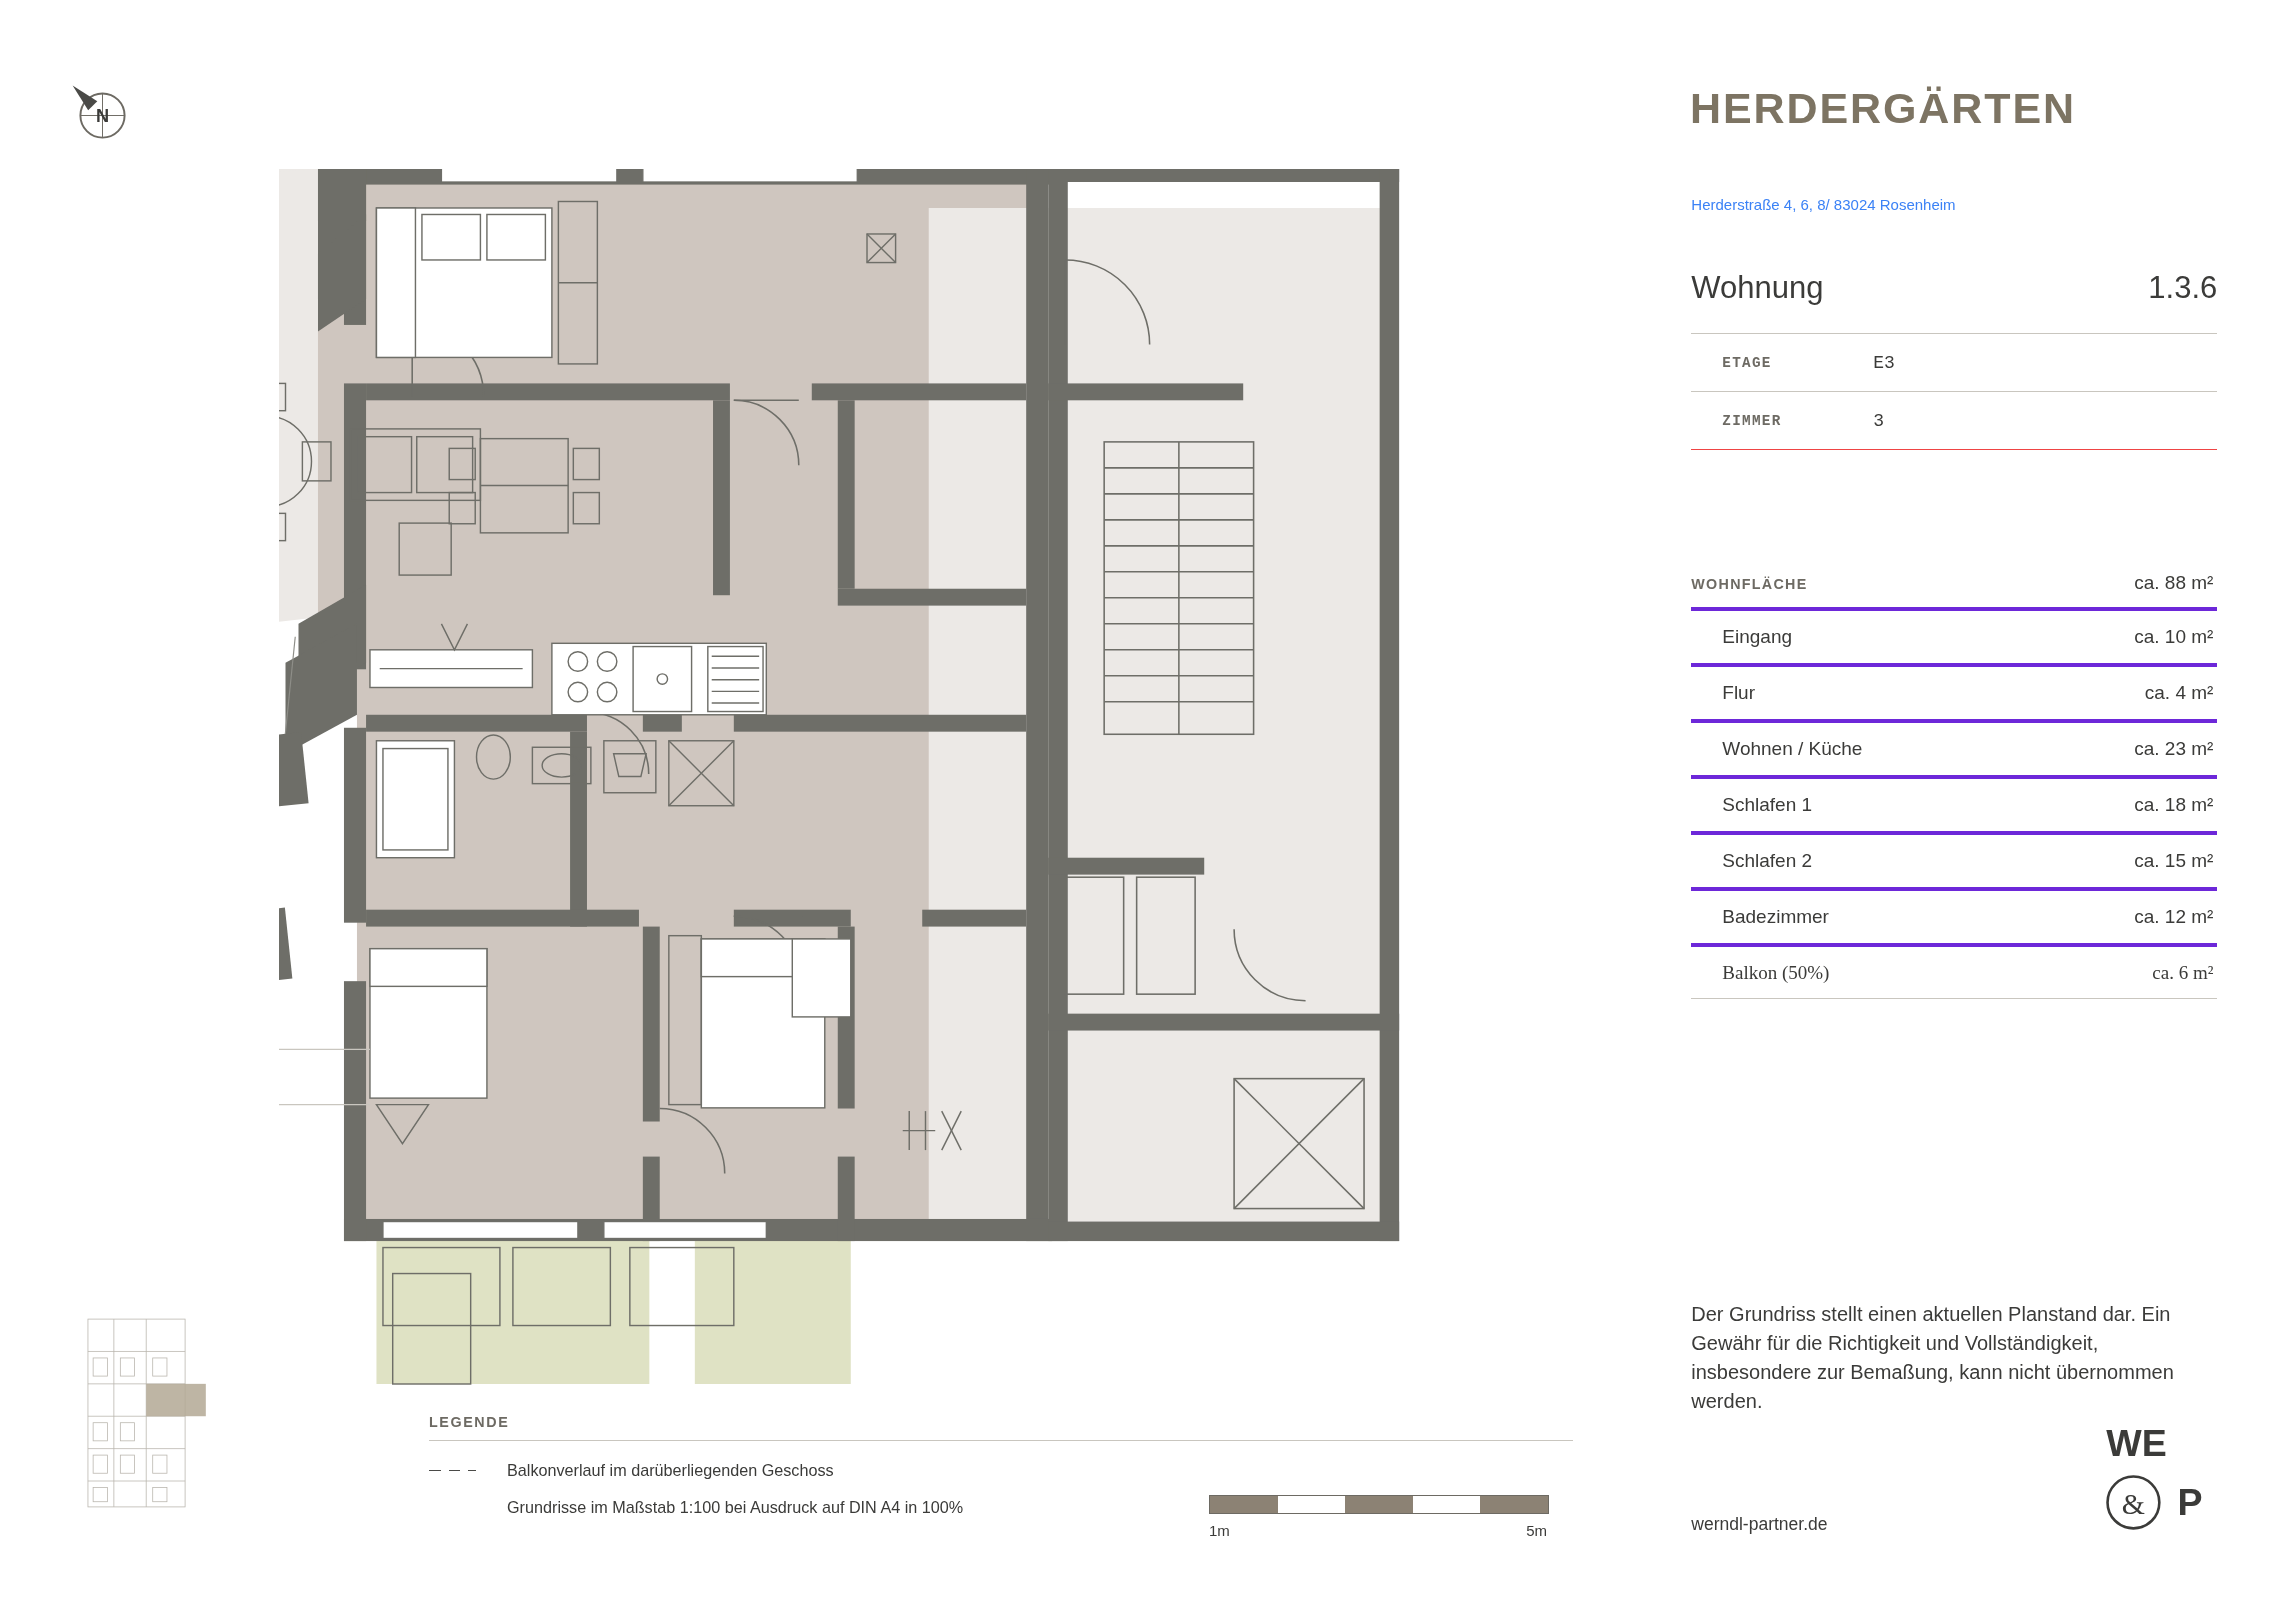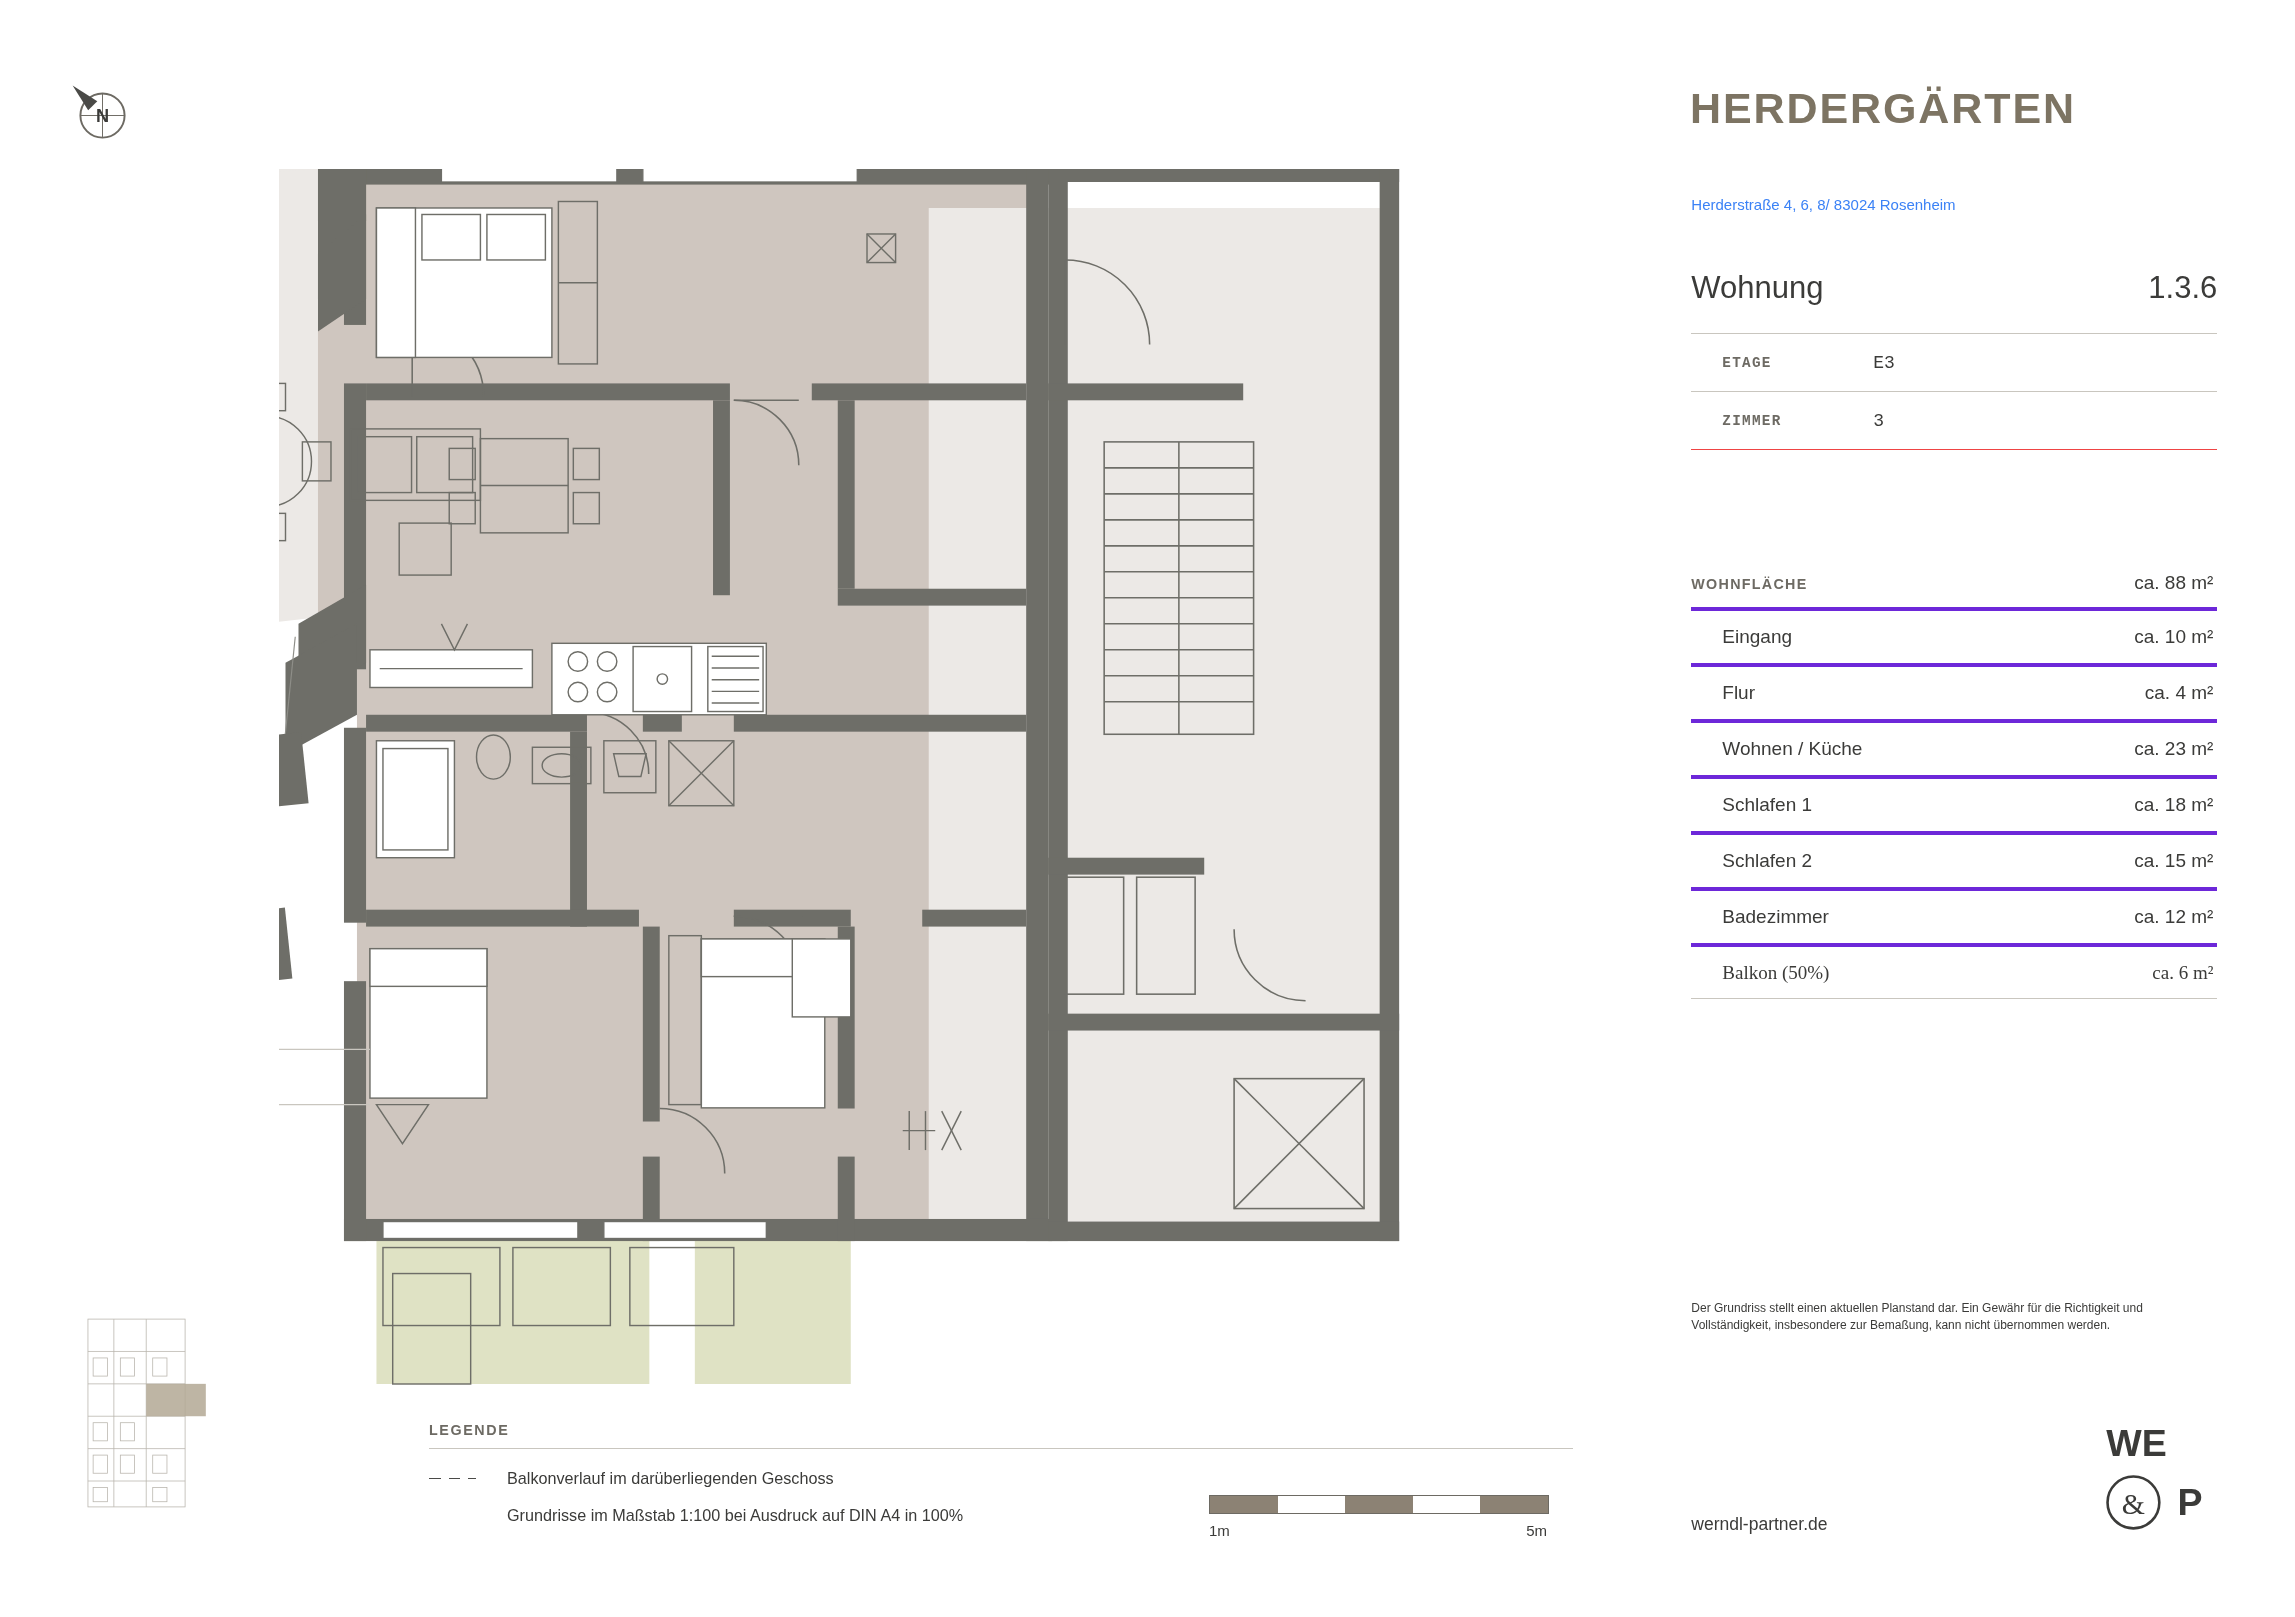--- a/index.html
+++ b/index.html
@@ -47,21 +47,20 @@
     left: 279px; top: 169px;
     width: 1215px; height: 1228px;
   }
   .fp svg { display: block; }
 
   
   .legend {
     position: absolute;
     left: 429px; top: 1414px;
     width: 1202px;
-    margin-top: 8px;
   }
   .legend-title {
     font-size: 14.3px;
     letter-spacing: 1.6px;
     color: #6d6a63;
     font-weight: 600;
   }
   .legend-rule {
     margin-top: 10.4px;
     border-top: 1px solid #c9c6bf;
@@ -205,21 +204,21 @@
     box-sizing: border-box;
   }
   .area-row:last-child { border-bottom: 1px solid #c9c6bf; font-family: Liberation Serif, serif; }
   .area-name { font-size: 19px; color: #3b3b39; }
   .area-size { font-size: 19px; color: #3b3b39; }
 
   .disclaimer {
     position: absolute;
     left: 1.3px; top: 1300px;
     width: 520px;
-    font-size: 12px;
+    font-size: 20px;
     line-height: 1.45;
     color: #3b3b39;
   }
   .website {
     position: absolute;
     left: 1.3px; top: 1514px;
     font-size: 17.5px;
     color: #3b3b39;
   }
   .wp-logo {

